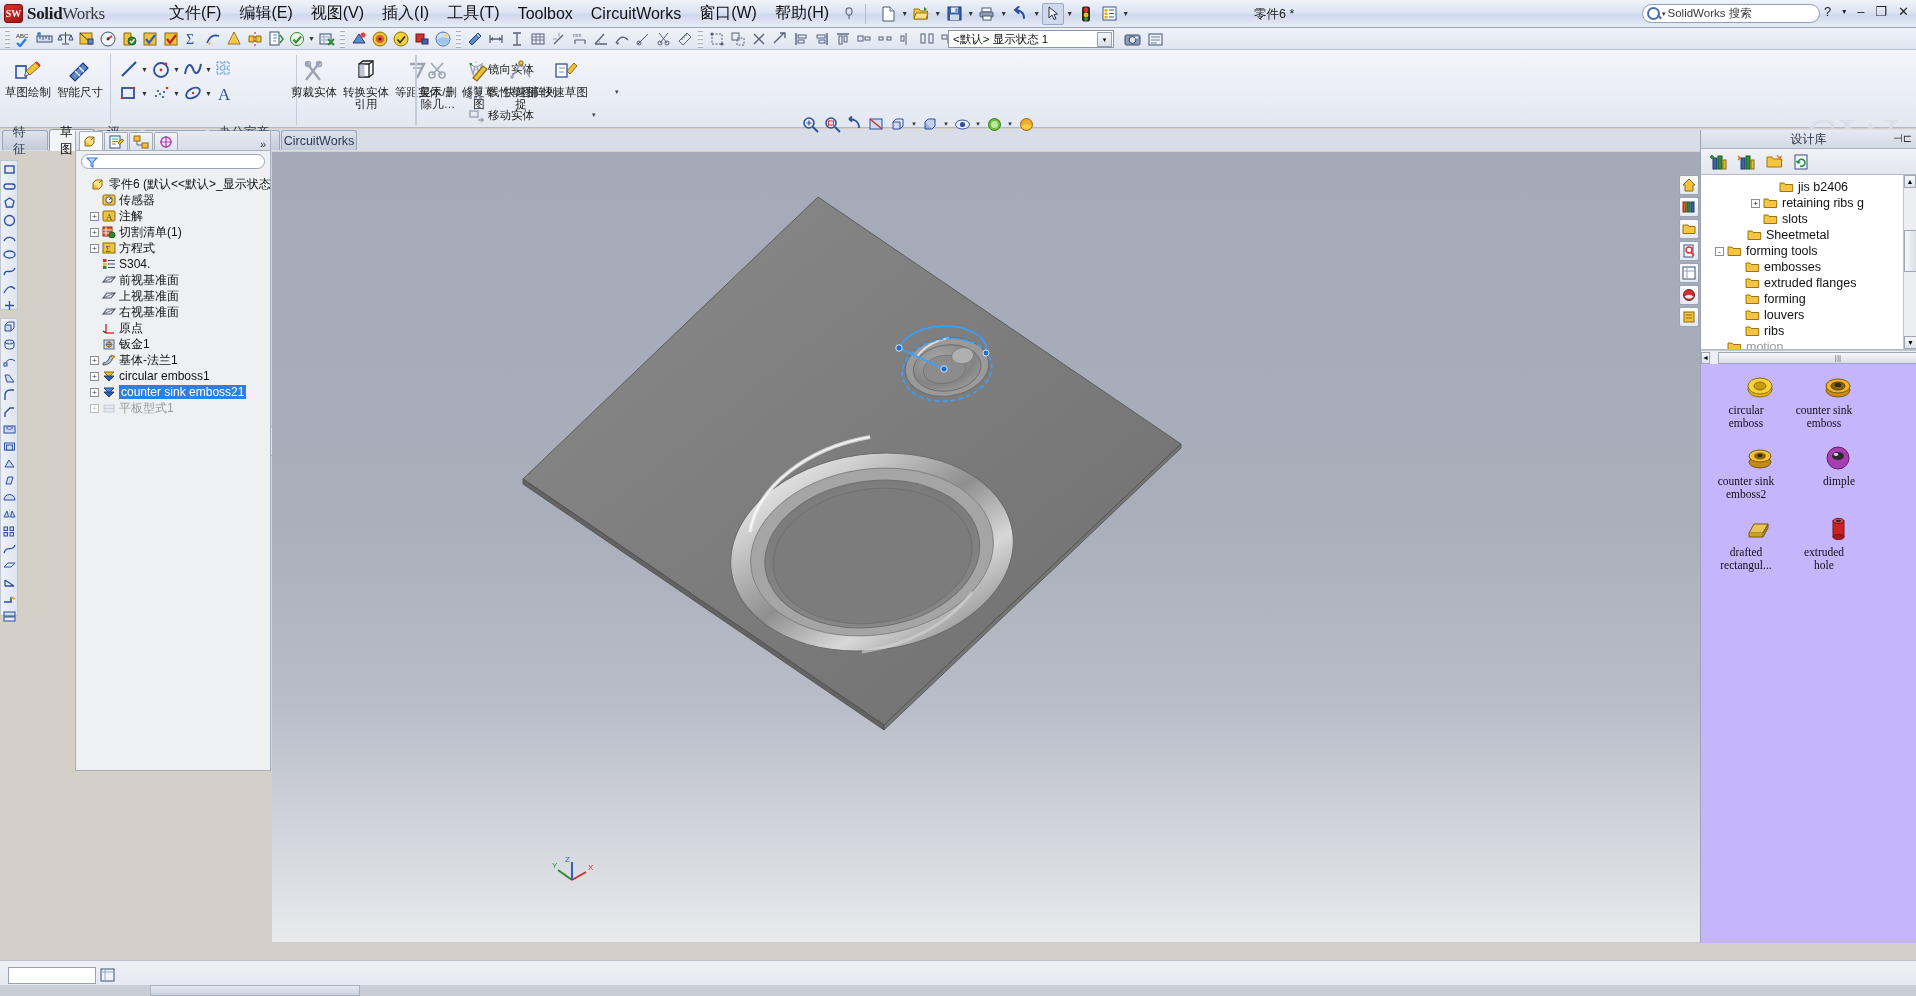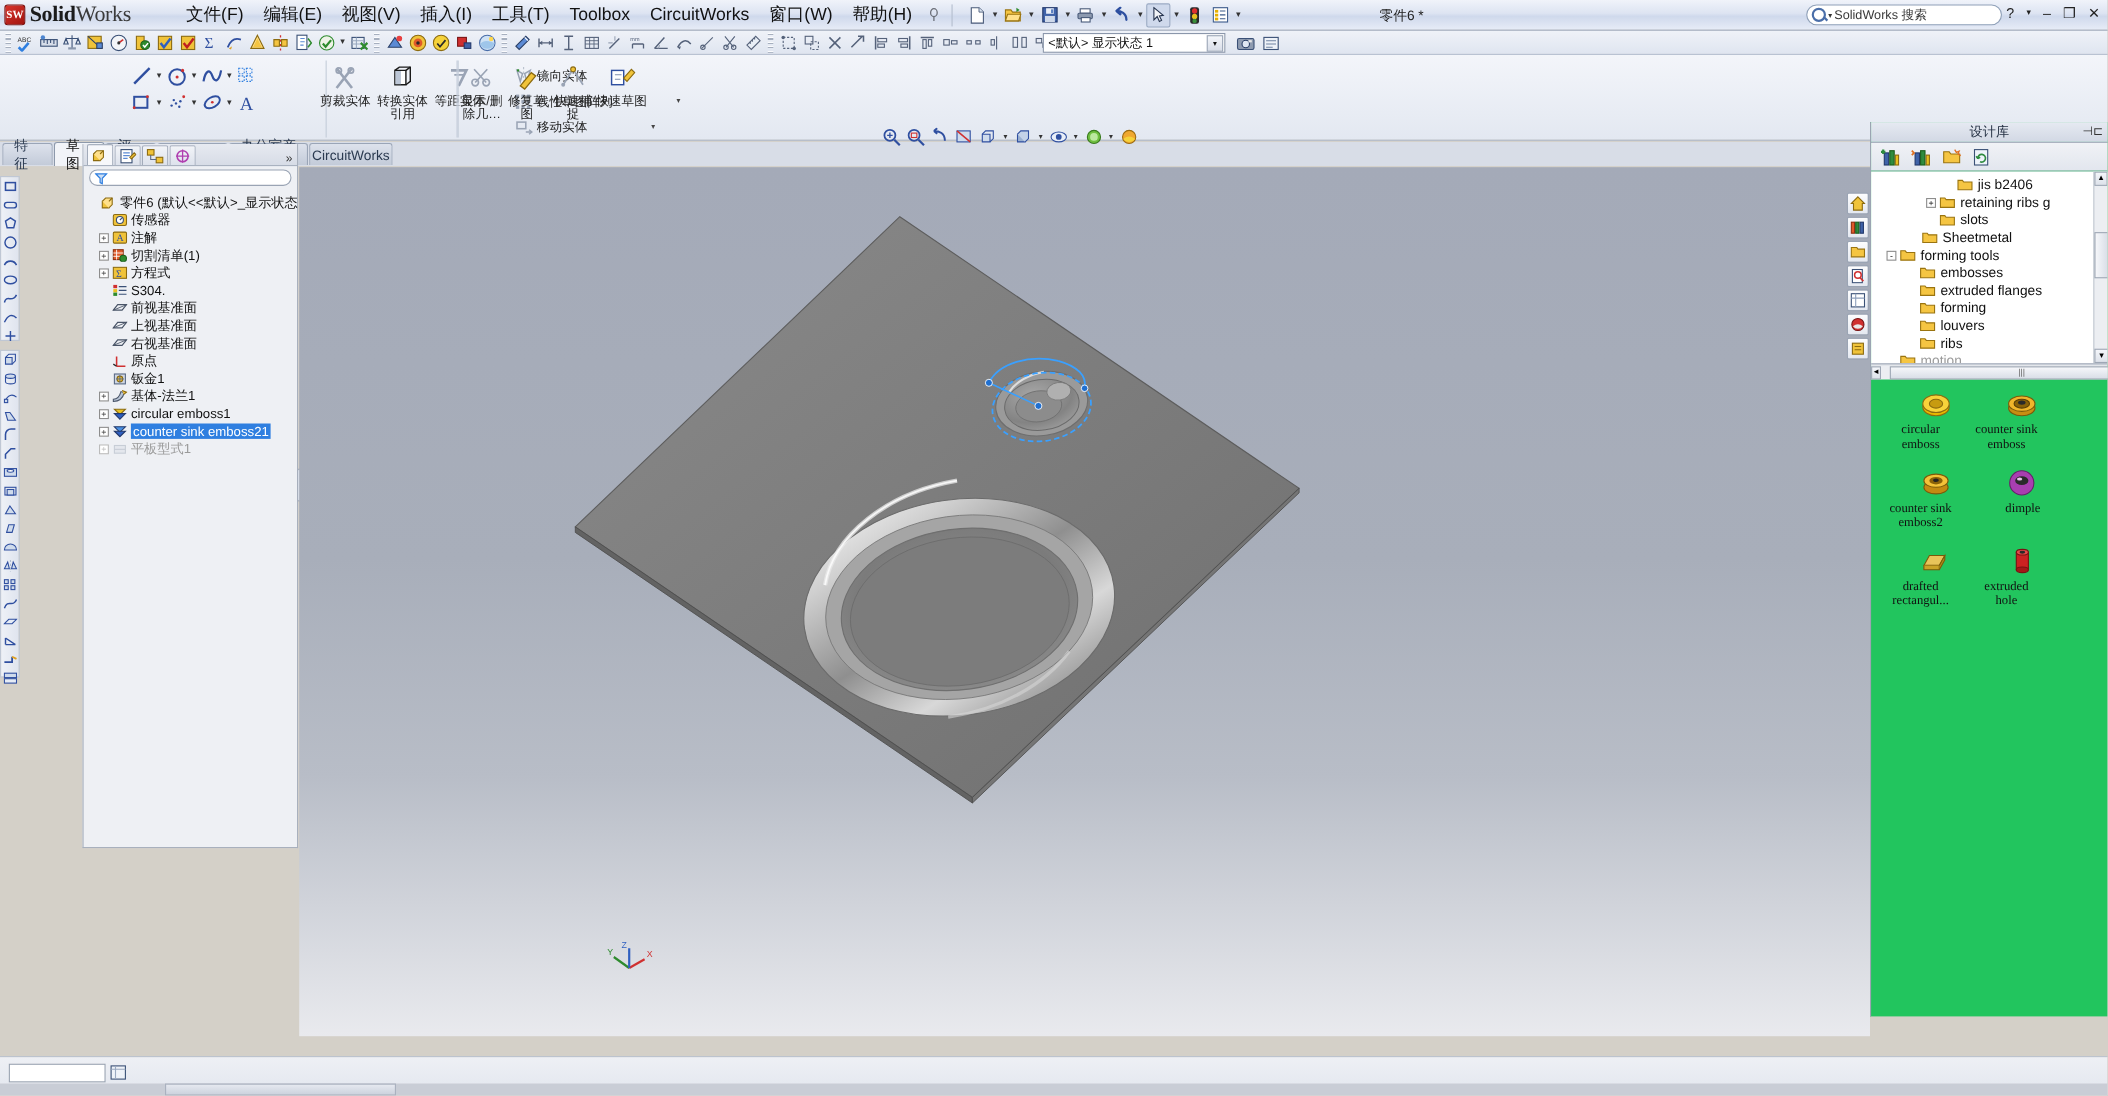--- a/index.html
+++ b/index.html
@@ -20,21 +20,21 @@
     display:flex; align-items:center;
   }
   .sw-logo{ display:flex; align-items:center; gap:4px; padding-left:4px; width:150px;}
   .sw-mark{
     width:19px;height:19px;border-radius:3px;
     background:linear-gradient(145deg,#d8352c,#a21410);
     color:#fff;font-size:10px;font-weight:bold;display:flex;
     align-items:center;justify-content:center;border:1px solid #7d0d0a;
     font-family:"Liberation Serif", serif;
   }
-  .sw-name{ font-size:20px; font-family:"Liberation Serif",serif; color:#1b1b1b; letter-spacing:-.3px;}
+  .sw-name{ font-size:17px; font-family:"Liberation Serif",serif; color:#1b1b1b; letter-spacing:-.3px;}
   .sw-name b{font-weight:bold;}
   .sw-name i{font-style:normal;font-weight:normal;color:#3a3a3a;}
   .menubar{ display:flex; align-items:center; gap:0px; height:28px; margin-left:10px;}
   .menu-item{ padding:4px 9px; font-size:16px; color:#111; white-space:nowrap; cursor:default;}
   .tb-sep{ width:1px; height:20px; background:#b4bdcd; margin:0 5px;}
   .ttl-icons{ display:flex; align-items:center; gap:1px; margin-left:6px;}
   .ticon{ width:22px;height:22px;display:flex;align-items:center;justify-content:center;border-radius:2px;}
   .tdrop{ width:9px;height:22px;display:flex;align-items:center;justify-content:center;font-size:7px;color:#333;}
   .doc-title{ position:absolute; left:1254px; top:6px; font-size:12.5px; color:#222;}
   .searchbox{
@@ -130,22 +130,22 @@
   .trow .exp{ width:9px;height:9px;border:1px solid #8d8d8d;background:#fff;font-size:8px;
      line-height:7px;text-align:center;color:#333;margin-right:2px;flex:none;}
   .trow .nox{ width:11px;flex:none;}
   .trow .ico{ width:15px;height:14px;margin-right:3px;flex:none;display:flex;align-items:center;justify-content:center;}
   .trow.sel .lbl{ background:#2f7fe0;color:#fff;padding:0 2px;}
   .trow.grey .lbl{ color:#9a9a9a;}
   .indent{ width:10px;flex:none;}
 
   
   .taskpane{
-    position:absolute; left:1700px; top:111px; width:216px; height:813px;
-    background:#22c55e; border-left:1px solid #9ba4b2;
+    position:absolute; left:1700px; top:130px; width:216px; height:813px;
+    background:#c4b5fd; border-left:1px solid #9ba4b2;
   }
   .tp-title{ height:19px; background:linear-gradient(#e6eaf2,#d2d8e4);
      display:flex;align-items:center;justify-content:center; font-size:12px;color:#243043;
      border-bottom:1px solid #aab2c0; position:relative;}
   .tp-pin{ position:absolute;right:4px;top:2px;font-size:11px;color:#333;}
   .tp-tools{ height:26px; display:flex;align-items:center;gap:10px;padding-left:8px;
      background:linear-gradient(#f0f2f6,#e2e6ee); border-bottom:1px solid #b5bcc8;}
   .tp-tree{ position:relative;height:175px;background:#fff;margin:0; overflow:hidden;
      border-bottom:1px solid #b5bcc8;}
   .lrow{ display:flex;align-items:center;height:16px;font-size:12.5px;color:#111;white-space:nowrap;}
@@ -617,20 +617,44 @@
           <svg width="17" height="15" viewBox="0 0 17 15">
             <rect x="2" y="2" width="13" height="11" fill="#eef2f8" stroke="#3a5076"></rect>
             <path d="M4 5 h9 M4 8 h9 M4 11 h6" stroke="#6f82a0"></path>
           </svg>
         </div>
     </div>
   </div>
 
   <div class="ribbon">
 
+    <div class="rgroup" style="left:2px;">
+      <div class="rbtn">
+        <div class="gl">
+          <svg width="30" height="26" viewBox="0 0 30 26">
+              <path d="M3 20 h10 v-12 h-10 z" fill="none" stroke="#2f4fa0" stroke-width="1.6"></path>
+              <path d="M3 8 h10" stroke="#2f4fa0"></path>
+              <path d="M13 13 l10 -9 l4 4 l-10 9 z" fill="#f0c33a" stroke="#8c6b10"></path>
+              <path d="M13 13 l-1.5 5 l5 -1.5 z" fill="#e8e8e8" stroke="#666"></path>
+              <path d="M23 4 l4 4" stroke="#d03030" stroke-width="2"></path>
+            </svg>
+        </div>
+        <div class="lb">草图绘制</div>
+      </div>
+      <div class="rbtn">
+        <div class="gl">
+          <svg width="30" height="26" viewBox="0 0 30 26">
+              <path d="M5 18 l13 -13 l5 5 l-13 13 z" fill="#5b8ad4" stroke="#22386a" stroke-width="1.2"></path>
+              <path d="M10 13 l5 5 M14 9 l5 5" stroke="#fff" stroke-width="1.2"></path>
+            </svg>
+        </div>
+        <div class="lb">智能尺寸</div>
+      </div>
+      <div class="rsep"></div>
+    </div>
 
     <div class="rgroup" style="left:118px;flex-direction:column;gap:2px;">
       <div style="display:flex;align-items:center;gap:1px;margin-top:6px;">
         <div class="ti">
             <svg width="20" height="20" viewBox="0 0 20 20">
               <path d="M3 17 L17 3" stroke="#2f4fa0" stroke-width="2.2"></path>
             </svg>
           </div>
         <div class="tdrop">▼</div>
         <div class="ti">

